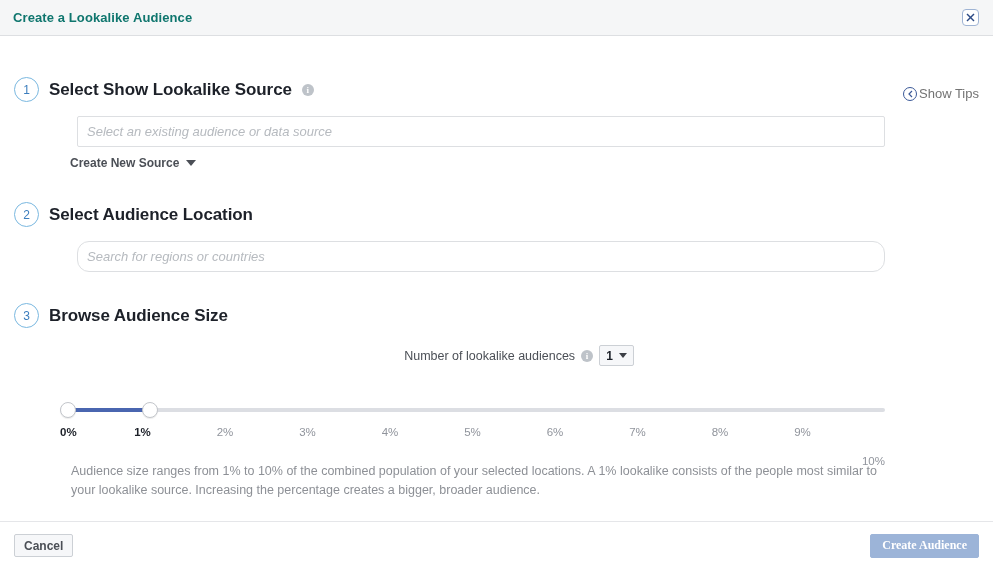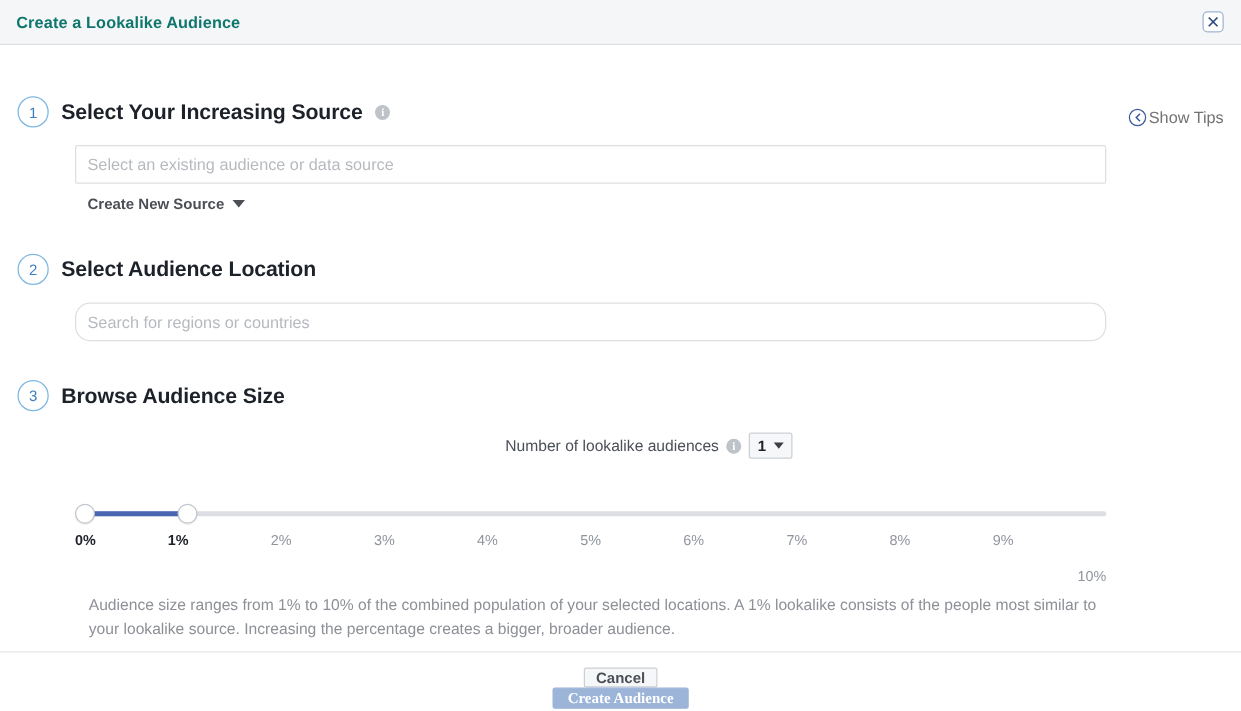--- a/index.html
+++ b/index.html
@@ -125,32 +125,33 @@
     border: 1px solid #3b5998;
     border-radius: 50%;
     display: flex;
     align-items: center;
     justify-content: center;
     box-sizing: border-box;
   }
 
   
   .text-input {
-    margin-left: 46px;
+    margin-left: 63px;
     margin-right: 94px;
     height: 31px;
     border: 1px solid #dddfe2;
     border-radius: 2px;
     background: #ffffff;
     display: flex;
     align-items: center;
     box-sizing: border-box;
     padding: 0 9px;
     font-size: 13px;
     color: #bec2c9;
+    font-style: italic;
   }
   .text-input .ph {
     color: #b6babf;
     font-size: 13px;
     flex: 1 1 auto;
   }
   .input-actions {
     display: flex;
     align-items: center;
     font-size: 12px;
@@ -271,38 +272,37 @@
   .tick.active {
     color: #1d2129;
     font-weight: bold;
   }
   .tick.first { transform: translateX(0); }
   .tick.last  { transform: translateX(-100%); }
 
   .slider-desc {
     margin-left: 57px;
     margin-right: 94px;
-    margin-top: 32px;
+    margin-top: 20px;
     font-size: 12.5px;
     line-height: 1.55;
     color: #8d9096;
   }
 
   
   .dialog-footer {
     height: 48px;
     min-height: 48px;
     border-top: 1px solid #e5e6e9;
     display: flex;
     align-items: center;
     justify-content: space-between;
     padding: 12px 14px;
     box-sizing: border-box;
     background: #ffffff;
-    flex-direction: column;
   }
   .btn {
     font-family: "Liberation Sans", sans-serif;
     font-size: 12px;
     font-weight: bold;
     border-radius: 2px;
     padding: 0 9px;
     height: 23px;
     display: inline-flex;
     align-items: center;
@@ -347,21 +347,21 @@
         <svg width="7" height="8" viewBox="0 0 7 8" aria-hidden="true">
           <polyline points="5,1 2,4 5,7" fill="none" stroke="#3b5998" stroke-width="1.2"></polyline>
         </svg>
       </span>
       <span>Show Tips</span>
     </div>
 
     <div class="section" style="padding-top:41px;">
       <div class="section-head">
         <span class="step-badge">1</span>
-        <span class="section-title">Select Your Increasing Source</span>
+        <span class="section-title">Select Show Lookalike Source</span>
         <span class="info-icon">i</span>
       </div>
       <div class="text-input" style="margin-top:14px;">
         <span class="ph">Select an existing audience or data source</span>
       </div>
       <div class="create-new-source">
         <span>Create New Source</span>
         <span class="caret-down"></span>
       </div>
     </div>

